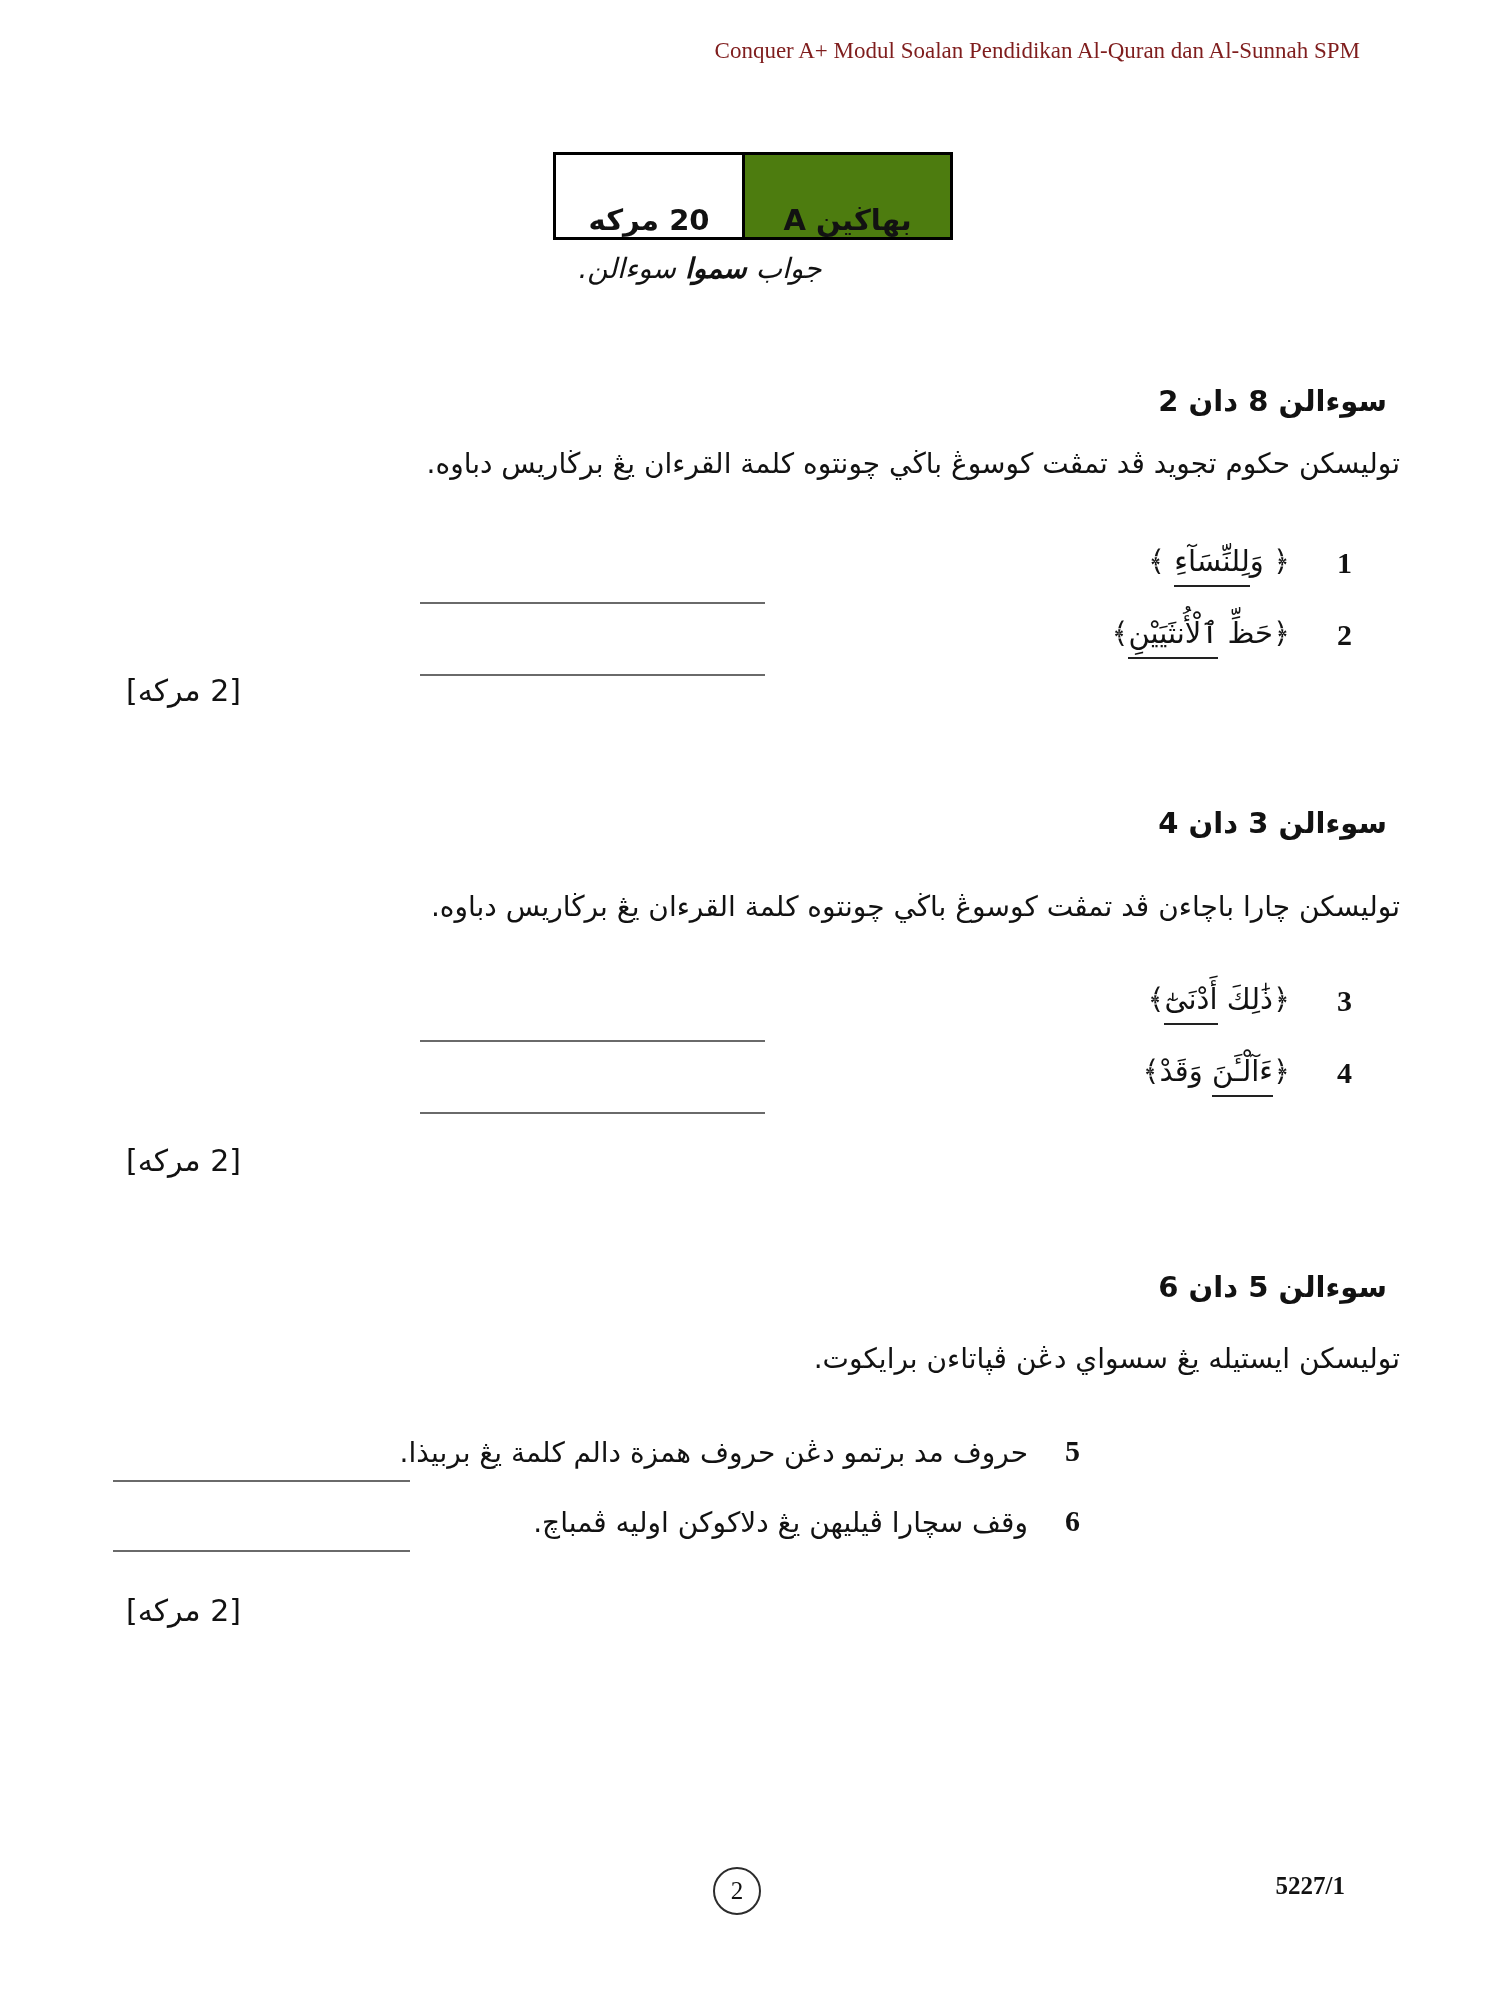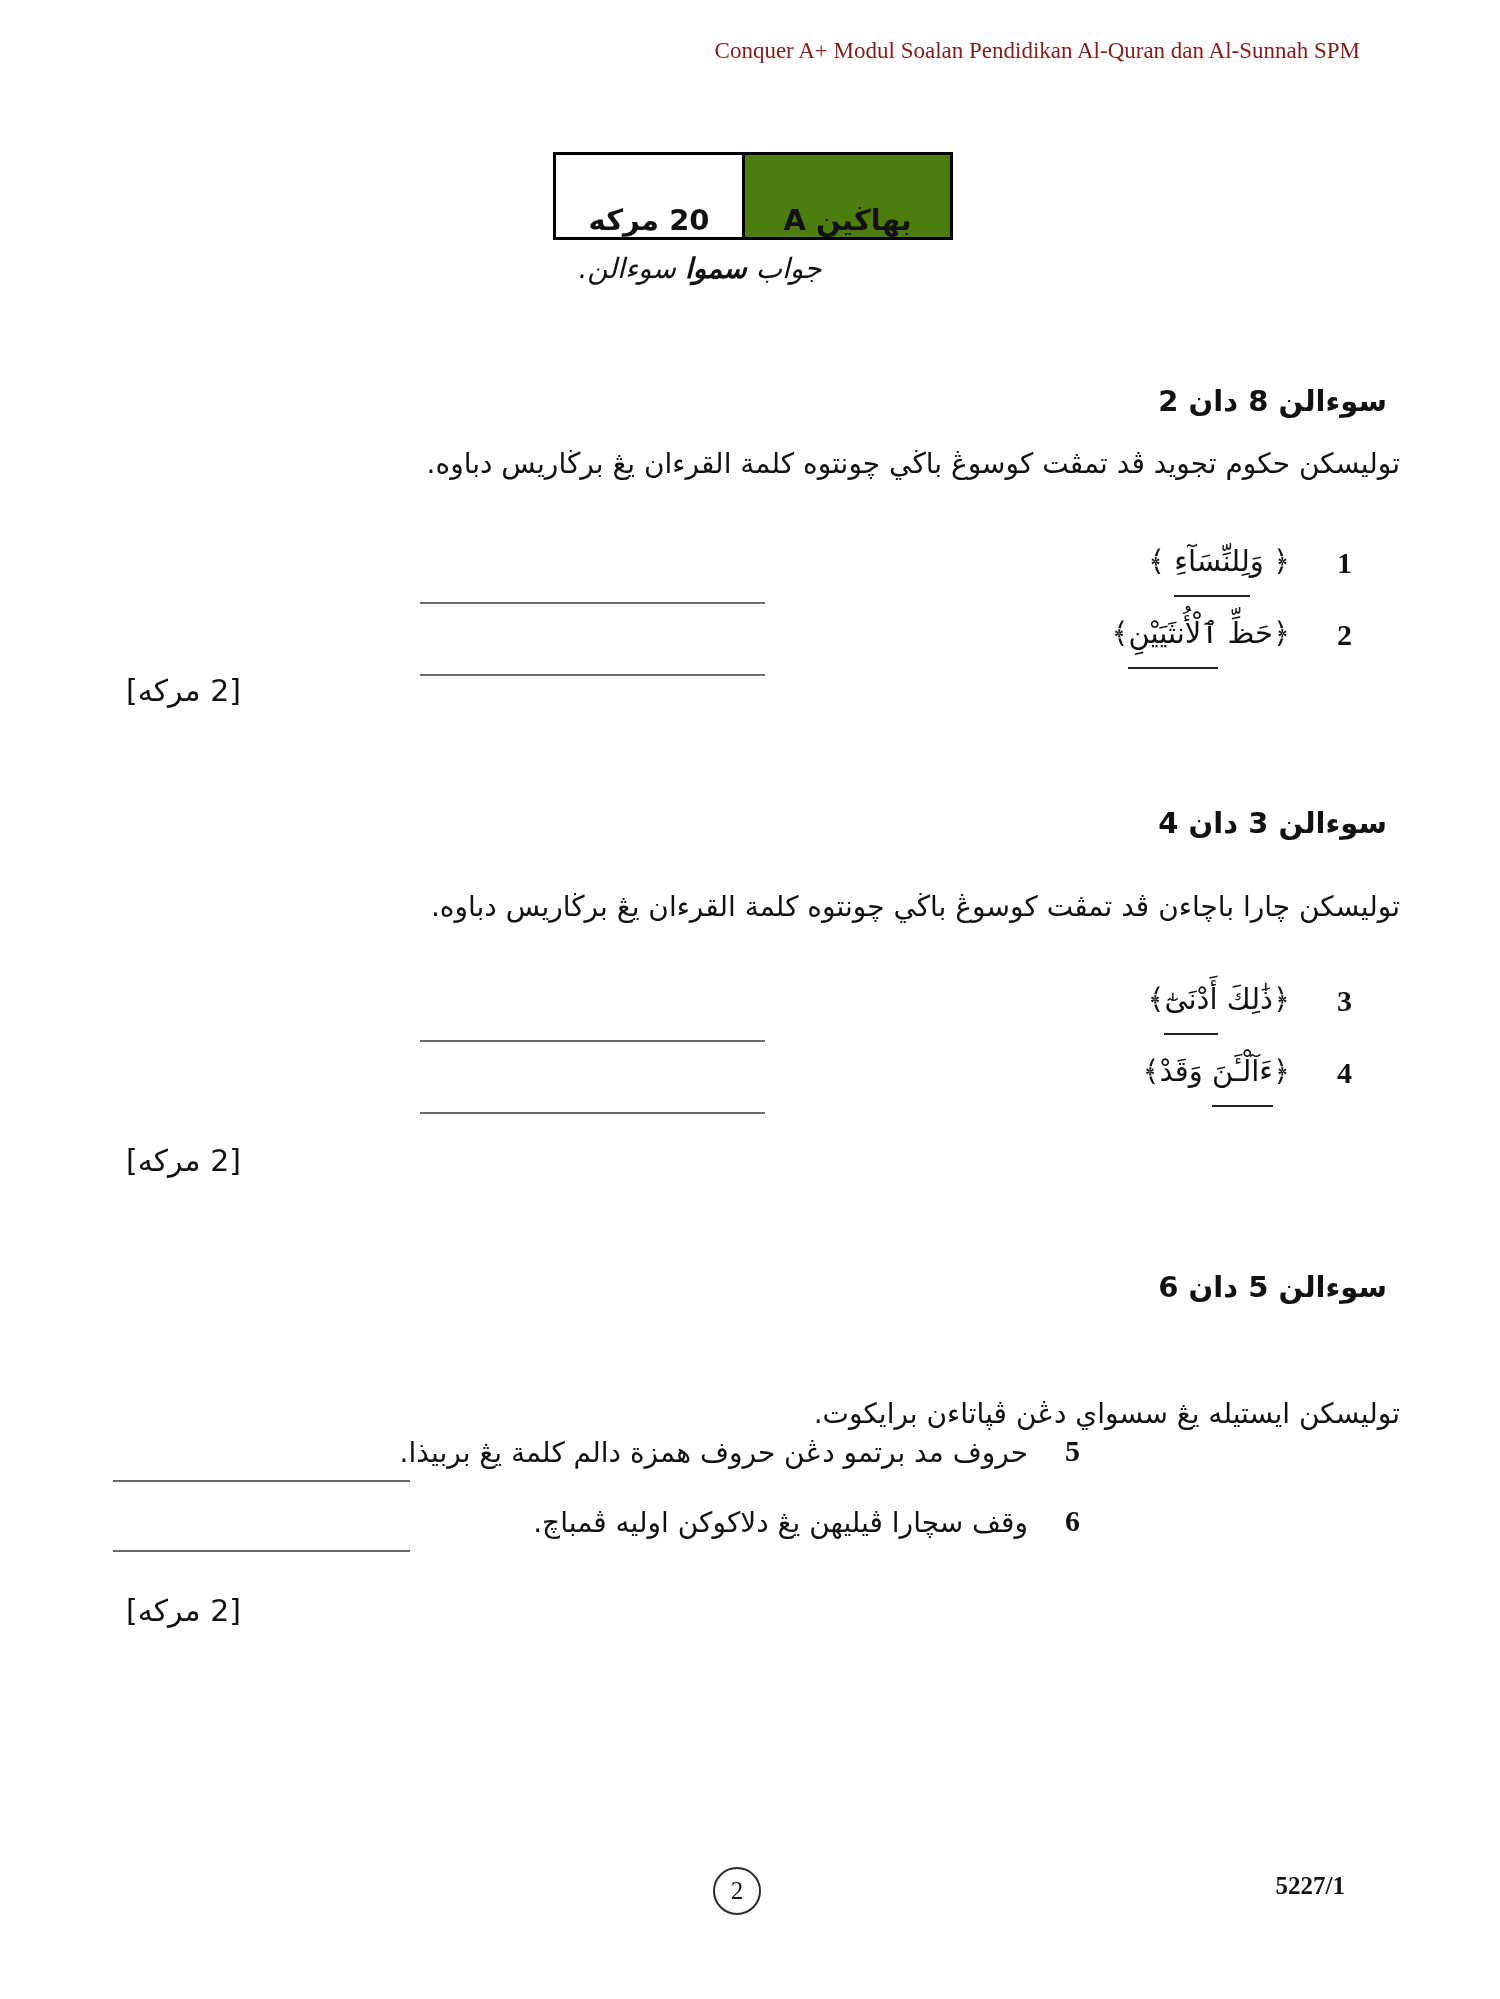--- a/index.html
+++ b/index.html
@@ -18,28 +18,28 @@
 
   .instruction{position:absolute;top:252px;left:480px;width:440px;text-align:center;
                direction:rtl;font-size:28px;font-style:italic;}
   .instruction b{font-style:italic;margin-top:41px;}
 
   .sec-heading{position:absolute;right:113px;direction:rtl;font-weight:bold;font-size:29px;}
   .h1{top:384px;} .h2{top:806px;} .h3{top:1270px;}
 
   .sec-intro{position:absolute;left:130px;right:100px;direction:rtl;text-align:right;
              font-size:28px;white-space:nowrap;}
-  .p1{top:447px;} .p2{top:890px;} .p3{top:1397px;}
+  .p1{top:447px;} .p2{top:890px;} .p3{top:1342px;}
 
   .q-item{position:absolute;left:130px;right:148px;height:72px;}
   .q1{top:540px;} .q2{top:612px;} .q3{top:978px;} .q4{top:1050px;}
   .q-num{position:absolute;right:0;top:6px;font-family:"Liberation Serif",serif;
          font-weight:bold;font-size:30px;}
   .q-quote{position:absolute;right:62px;top:4px;direction:rtl;font-size:29px;white-space:nowrap;}
-  .uline{border-bottom:2px solid #222;padding-bottom:17px;}
+  .uline{border-bottom:2px solid #222;padding-bottom:7px;}
   .q-blank{position:absolute;left:290px;width:345px;bottom:8px;height:0;
            border-bottom:2px solid #6a6a6a;}
 
   .marks-label{position:absolute;left:126px;direction:rtl;font-size:30px;}
   .m1{top:673px;} .m2{top:1143px;} .m3{top:1593px;}
 
   .s-item{position:absolute;left:113px;right:420px;height:60px;}
   .s5{top:1428px;} .s6{top:1498px;}
   .s-num{position:absolute;right:0;top:6px;font-family:"Liberation Serif",serif;
          font-weight:bold;font-size:30px;}

